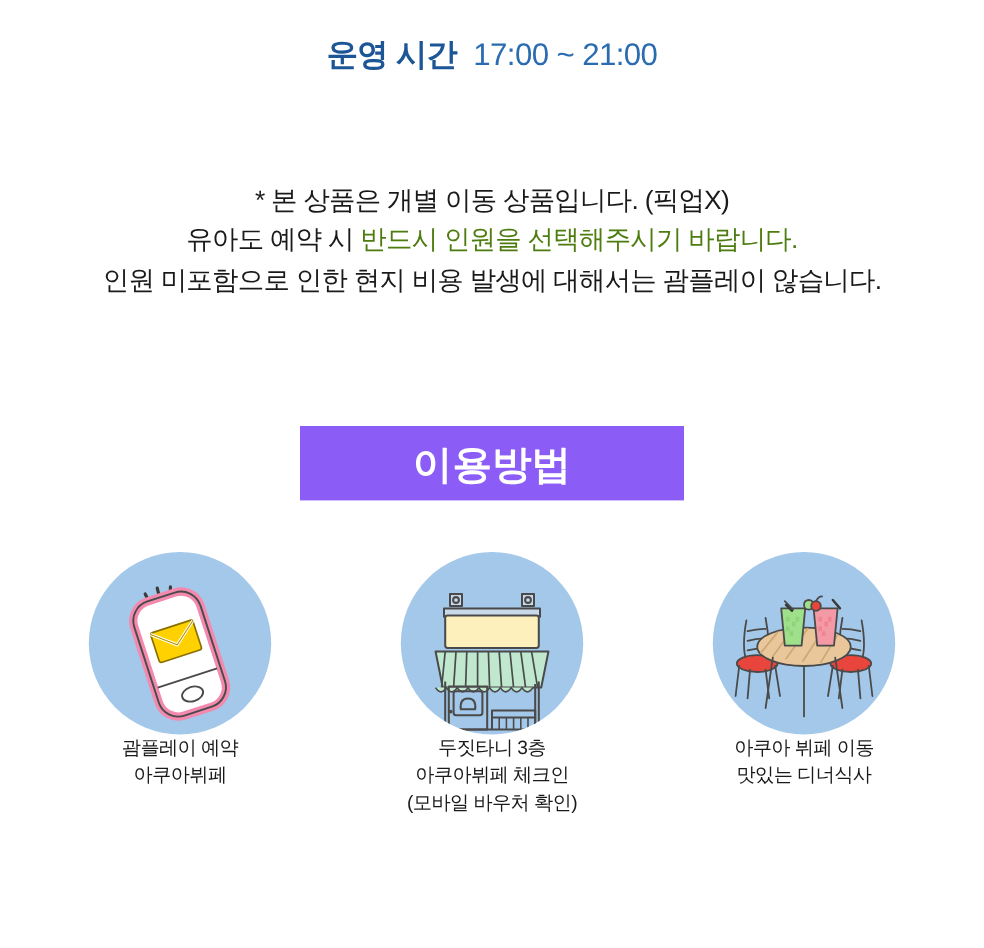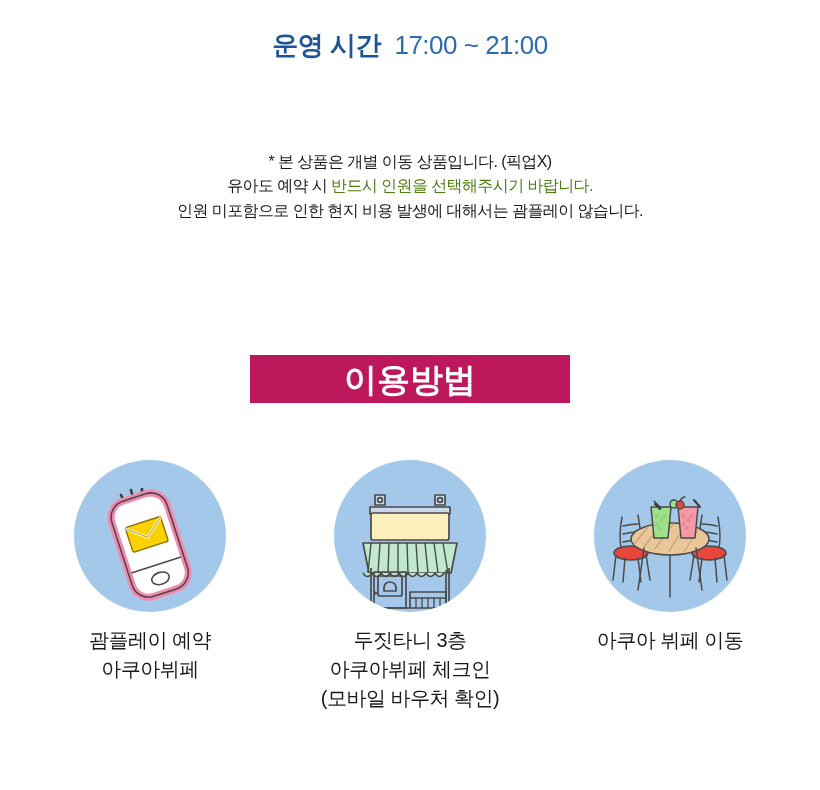--- a/index.html
+++ b/index.html
@@ -50,38 +50,38 @@
 
   
   .notice-block {
     position: absolute;
     top: 150px;
     left: 0;
     width: 820px;
     text-align: center;
   }
   .notice-line {
-    font-size: 16px;
+    font-size: 22px;
     line-height: 1.52;
     color: #1a1a1a;
     letter-spacing: -0.6px;
     white-space: nowrap;
   }
   .notice-red {
     color: #4d7c0f;
   }
 
   
   .banner {
     position: absolute;
     left: 250px;
     top: 355px;
     width: 320px;
-    height: 48px;
-    background: #be185d;
+    height: 62px;
+    background: #8b5cf6;
     display: flex;
     align-items: center;
     justify-content: center;
   }
   .banner-text {
     color: #ffffff;
     font-size: 33px;
     font-weight: bold;
     letter-spacing: 0px;
     line-height: 1;
@@ -114,22 +114,21 @@
     position: relative;
     overflow: hidden;
   }
   .circle svg {
     position: absolute;
     left: 0;
     top: 0;
   }
 
   .caption {
-    margin-top: 14px;
-    font-size: 20px;
+    font-size: 16px;
     line-height: 1.45;
     color: #1a1a1a;
     letter-spacing: -0.5px;
   }
   .caption div { white-space: nowrap; }
 </style>
 </head>
 <body>
 
 <div class="page">
@@ -290,17 +289,18 @@
             <rect x="88" y="54" width="3" height="4"></rect>
               <rect x="93" y="58" width="3" height="4"></rect>
             <rect x="88" y="62" width="3" height="4"></rect>
               <rect x="96" y="54" width="3" height="4"></rect>
             <rect x="91" y="66" width="3" height="4"></rect>
           </g>
         </svg>
       </div>
       <div class="caption">
         <div>아쿠아 뷔페 이동</div>
+        <div>맛있는 디너식사</div>
       </div>
     </div>
 
   </div>
 </div>
 
 </body></html>

